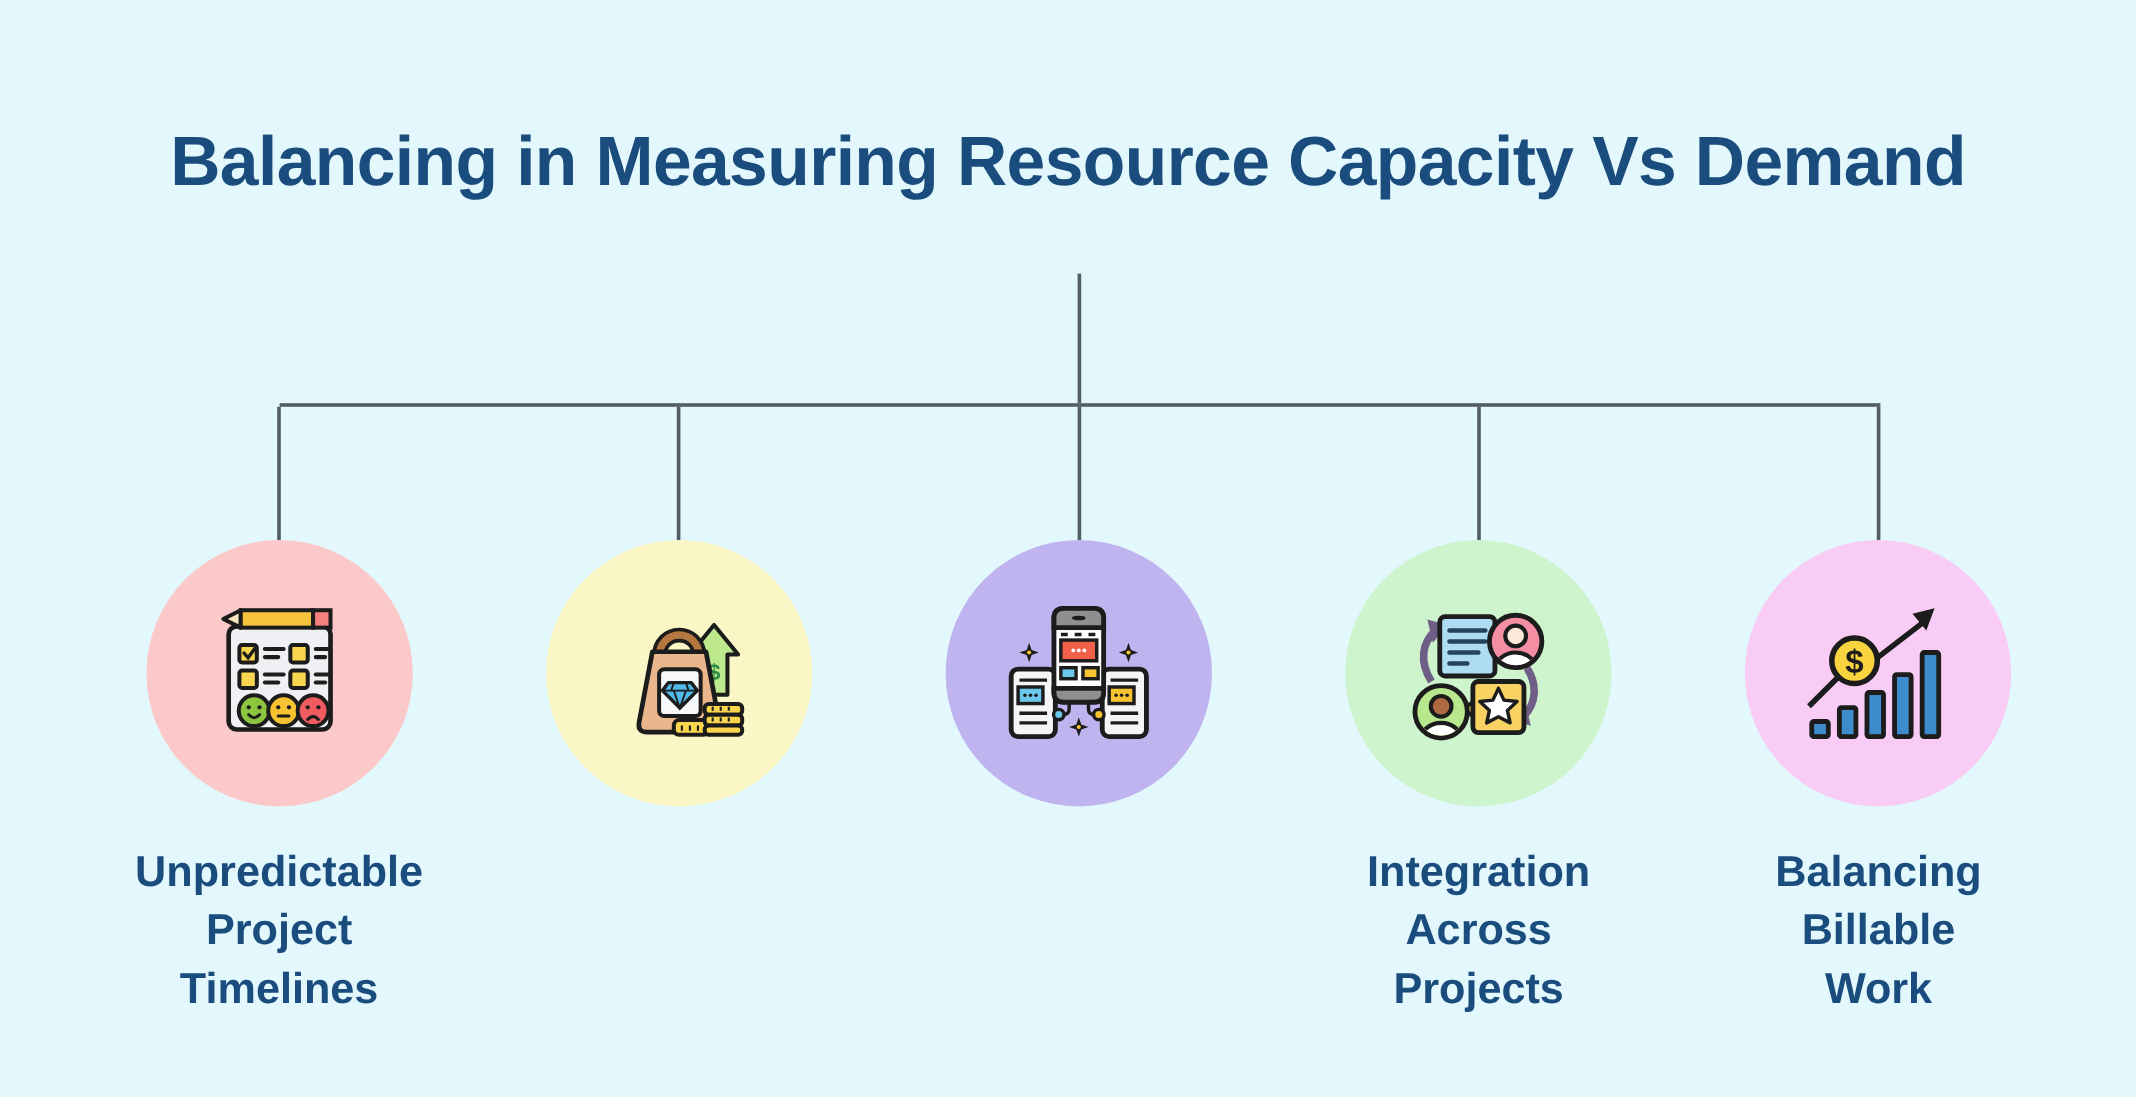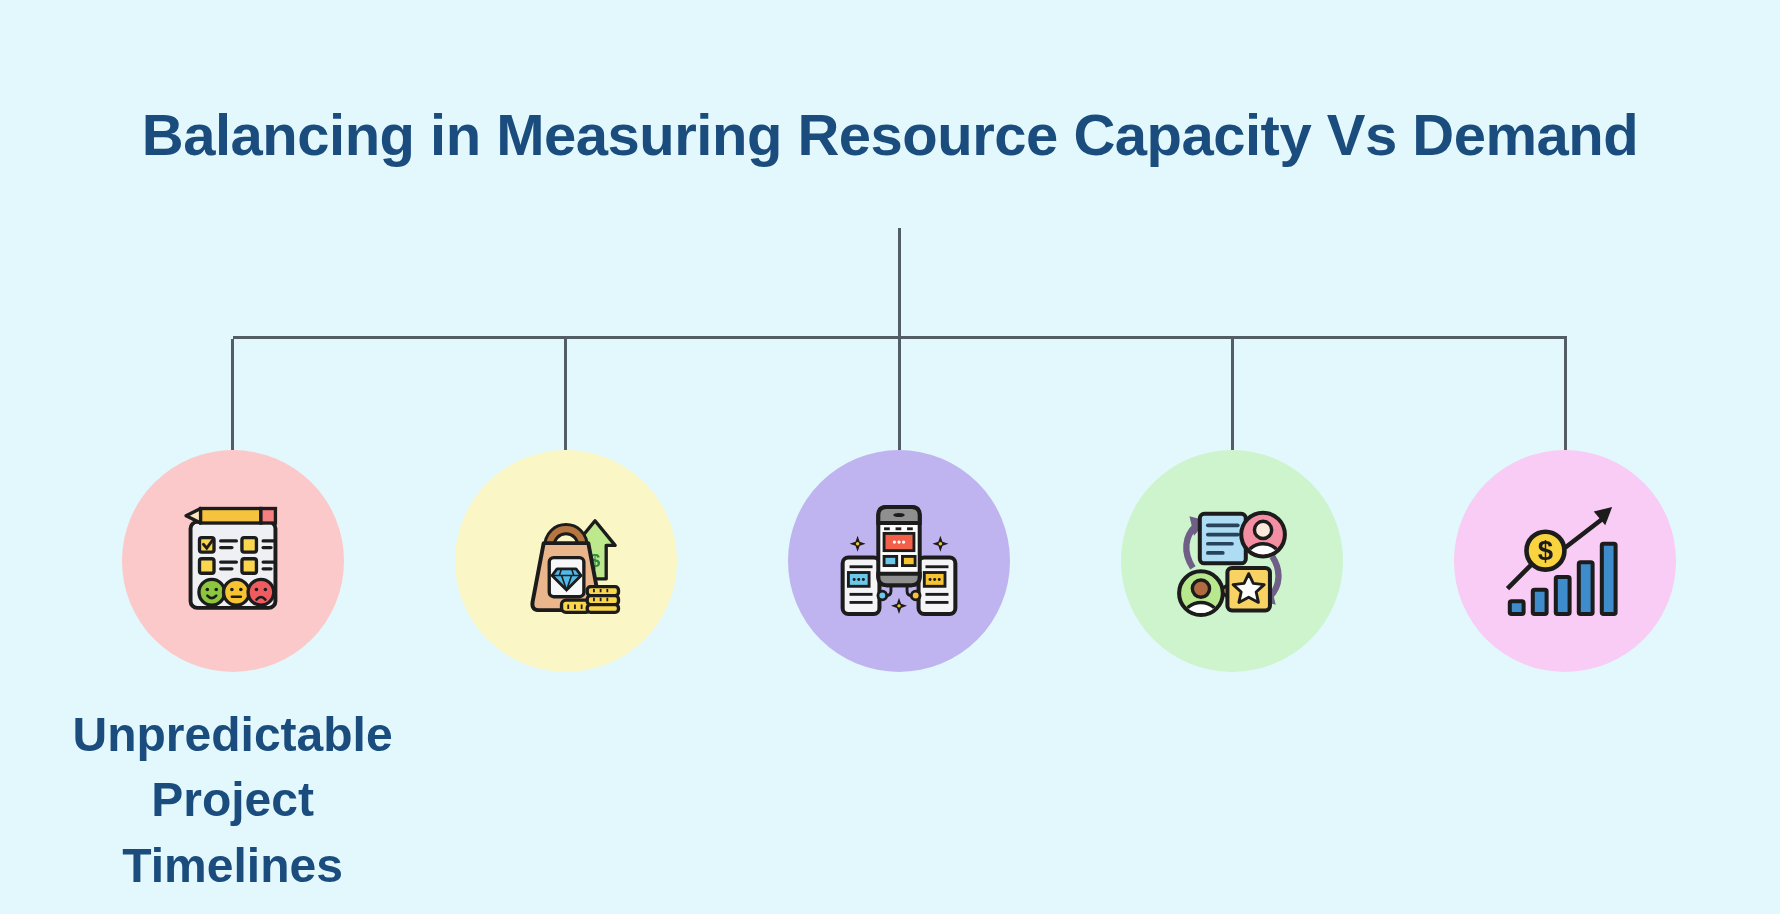--- a/index.html
+++ b/index.html
@@ -19,21 +19,21 @@
     display:flex;flex-direction:row;
   }
   .column{flex:1 1 0;display:flex;flex-direction:column;align-items:center;}
   .branch{width:3px;height:111px;}
   .circle{
     width:222px;height:222px;border-radius:50%;
     display:flex;align-items:center;justify-content:center;flex:0 0 auto;
   }
   .label{
     margin-top:30px;text-align:center;white-space:pre-line;
-    font-size:48px;font-weight:600;line-height:1.36;color:#1B4C7E;
+    font-size:36px;font-weight:600;line-height:1.36;color:#1B4C7E;
   }
   svg{display:block;}
 </style>
 </head>
 <body style="background-color: rgb(226, 248, 252);">
 
 <h1 class="title">Balancing in Measuring Resource Capacity Vs Demand</h1>
 
 <div class="stem" style="background-color: rgb(82, 94, 100);"></div>
 <div class="hline" style="background-color: rgb(82, 94, 100);"></div>
@@ -200,34 +200,40 @@
         <circle cx="33" cy="88" r="19" fill="#B8E88E" stroke="#1c1c1c" stroke-width="3.5"></circle>
         <clipPath id="clip-green">
             <circle cx="33" cy="88" r="17.2"></circle>
           </clipPath>
         <g clip-path="url(#clip-green)" stroke="#1c1c1c">
           <circle cx="33" cy="84" r="7.5" fill="#B06A42" stroke-width="3"></circle>
           <path d="M18,109 a15,13 0 0 1 30,0 z" fill="#FFFFFF" stroke-width="3"></path>
         </g>
       </svg>
     </div>
+    <div class="label">Integration
+Across
+Projects</div>
   </div>
 
   <div class="column">
     <div class="branch" style="background-color: rgb(82, 94, 100);"></div>
     <div class="circle" style="background-color: rgb(248, 204, 244);">
       <svg viewBox="0 0 120 120" width="138" height="138">
         <polyline points="10,84 36,58 58,50 93,23" fill="none" stroke="#1c1c1c" stroke-width="4"></polyline>
         <polygon points="101,13 85,17 95,29" fill="#1c1c1c"></polygon>
         <circle cx="43" cy="51" r="16.5" fill="#F9D43F" stroke="#1c1c1c" stroke-width="4"></circle>
         <text x="43" y="59.5" text-anchor="middle" font-size="24" font-weight="bold" fill="#1c1c1c">$</text>
         <g fill="#3E8CCB" stroke="#1c1c1c" stroke-width="3.5" stroke-linejoin="round">
           <rect x="12" y="95" width="12" height="11" rx="1.5"></rect>
           <rect x="32" y="85" width="12" height="21" rx="1.5"></rect>
           <rect x="52" y="74" width="12" height="32" rx="1.5"></rect>
           <rect x="72" y="61" width="12" height="45" rx="1.5"></rect>
           <rect x="92" y="45" width="12" height="61" rx="1.5"></rect>
         </g>
       </svg>
     </div>
+    <div class="label">Balancing
+Billable
+Work</div>
   </div>
 
 </div>
 
 </body></html>

